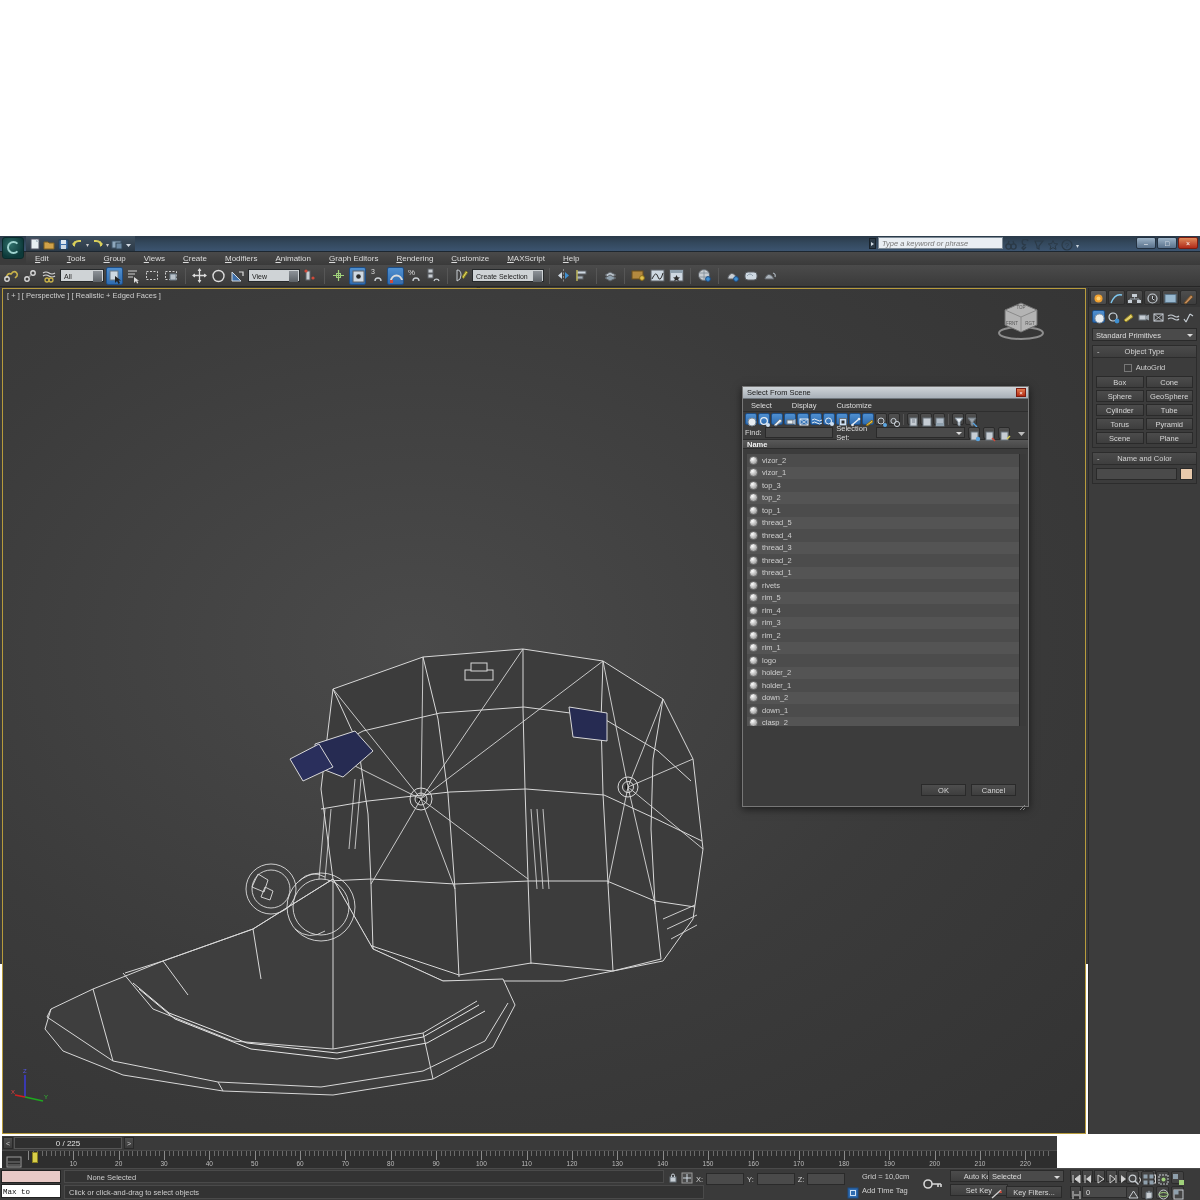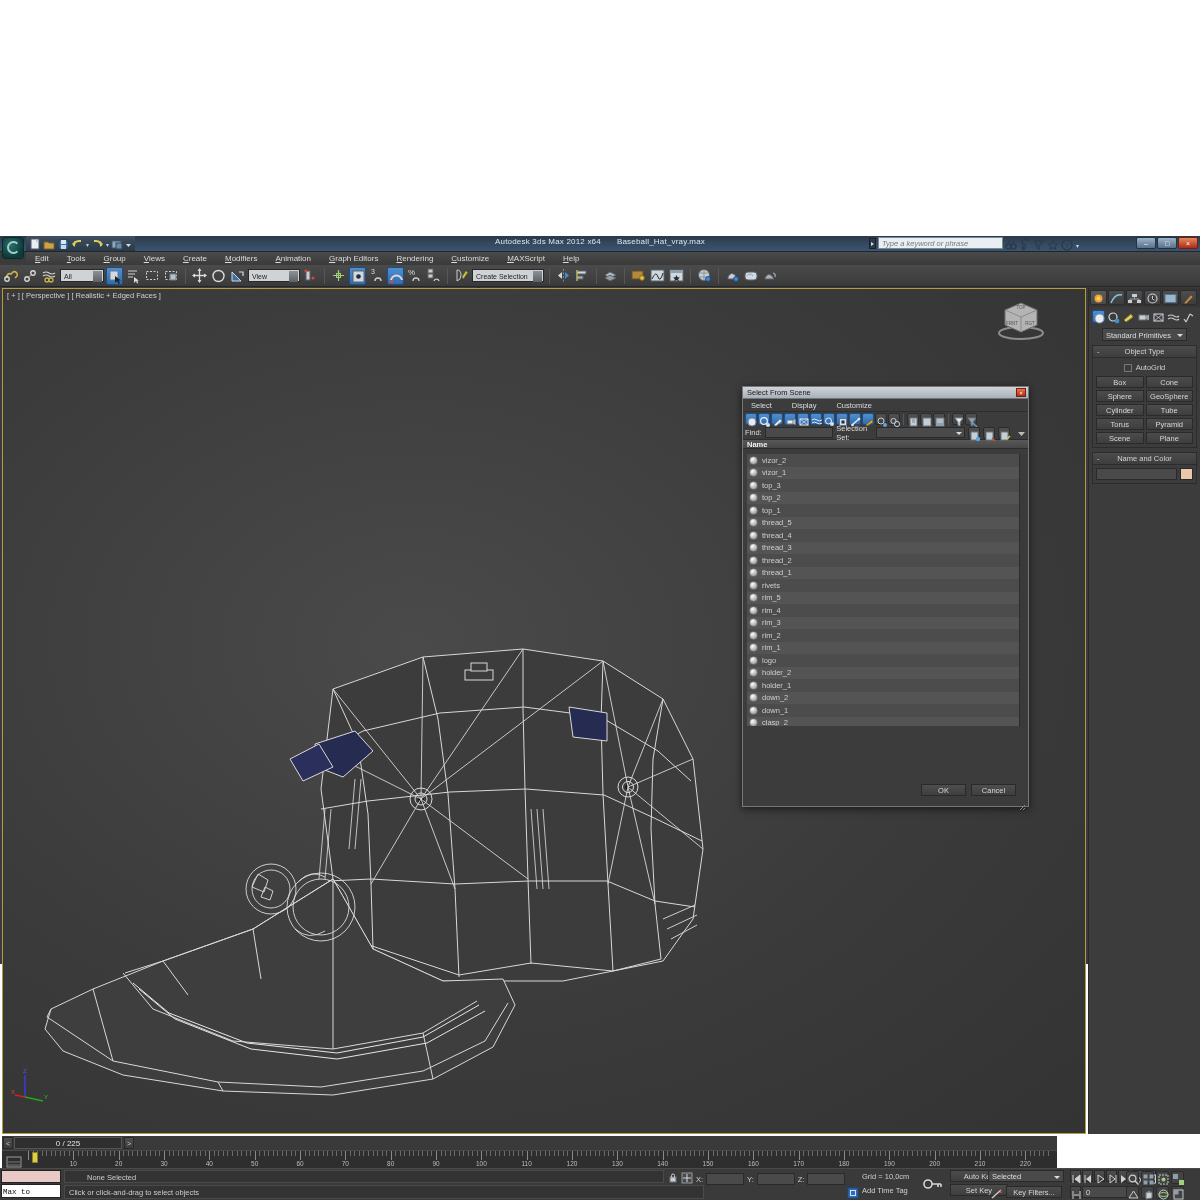--- a/index.html
+++ b/index.html
@@ -58,21 +58,21 @@
      background:radial-gradient(ellipse at 38% 42%, #4a4a4a 0%, #3b3b3b 55%, #333333 100%); }
 
   
   .cmdpanel { position:absolute; left:1088px; top:52px; width:112px; height:846px; background:#3c3c3c; border-left:1px solid #2a2a2a; }
   .cptabs { display:flex; gap:1px; padding:2px 1px; background:#353535; }
   .cptab { width:17px; height:15px; border-radius:2px; background:linear-gradient(to bottom,#4e4e4e,#3d3d3d); border:1px solid #2c2c2c; position:relative; }
   .cptab.on { background:linear-gradient(to bottom,#5c5c5c,#494949); }
   .cprow { display:flex; gap:2px; padding:3px 3px; justify-content:flex-start; }
   .cpicon { width:13px; height:13px; border-radius:2px; position:relative; }
   .cpicon.on { background:linear-gradient(to bottom,#4f8fd0,#2f6cb0); border:1px solid #1d4d85; }
-  .cpcombo { margin:2px 13px; height:13px; background:#4a4a4a; border:1px solid #2a2a2a; color:#dcdcdc; font-size:7.5px; line-height:13px; padding:0 3px; position:relative; }
+  .cpcombo { margin:2px 3px; height:13px; background:#4a4a4a; border:1px solid #2a2a2a; color:#dcdcdc; font-size:7.5px; line-height:13px; padding:0 3px; position:relative; }
   .cpcombo b { position:absolute; right:3px; top:5px; border-top:3px solid #ddd; border-left:3px solid transparent; border-right:3px solid transparent; font-weight:normal; }
   .rollout { margin:4px 3px; border:1px solid #2c2c2c; background:#3c3c3c; }
   .rohead { height:12px; background:linear-gradient(to bottom,#4b4b4b,#3e3e3e); color:#d2d2d2; font-size:7.5px; text-align:center; line-height:12px; position:relative; border-bottom:1px solid #2c2c2c;}
   .rohead span.m { position:absolute; left:4px; top:0; }
   .robody { padding:3px; }
   .chkline { display:flex; align-items:center; gap:4px; justify-content:center; padding:2px 0 4px 0; }
   .chk { width:8px; height:8px; background:#3c3c3c; border:1px solid #777; }
   .chklbl { font-size:7.5px; color:#cfcfcf; }
   .btngrid { display:grid; grid-template-columns:1fr 1fr; gap:2px; }
   .obtn { height:12px; background:linear-gradient(to bottom,#4c4c4c,#3e3e3e); border:1px solid #2a2a2a; color:#d6d6d6; font-size:7.5px; text-align:center; line-height:12px; }
@@ -175,23 +175,20 @@
             <path d="M1 6 L4 6 L2.5 9 Z" fill="#ccc"></path>
           </svg></span>
       <span class="qbtn"><svg width="13" height="13">
             <rect x="1" y="3" width="9" height="7" fill="#8fa8bd" stroke="#40566b"></rect>
             <rect x="5" y="5" width="6" height="6" fill="#5b7governance"></rect>
             <rect x="5" y="5" width="6" height="6" fill="#6d8aa4" stroke="#334656"></rect>
           </svg></span>
       <span class="qbtn" style="width:7px"><svg width="7" height="13">
             <path d="M1 6 L6 6 L3.5 9 Z" fill="#d6dee6"></path>
           </svg></span>
-    </div>
-    <div class="title-text">
-      <span>Autodesk 3ds Max  2012 x64</span><span class="title-file">Baseball_Hat_vray.max</span>
     </div>
     <div class="searchwrap">
       <span class="arrowtiny"></span>
       <div class="searchbox">Type a keyword or phrase</div>
       <span class="ticon"><svg width="12" height="12">
             <circle cx="3.5" cy="7.5" r="2.6" fill="none" stroke="#2b3a47" stroke-width="1.4"></circle>
             <circle cx="8.5" cy="7.5" r="2.6" fill="none" stroke="#2b3a47" stroke-width="1.4"></circle>
             <path d="M3 5 L4 2 M9 5 L8 2" stroke="#2b3a47" stroke-width="1.2"></path>
           </svg></span>
       <span class="ticon"><svg width="12" height="12">

